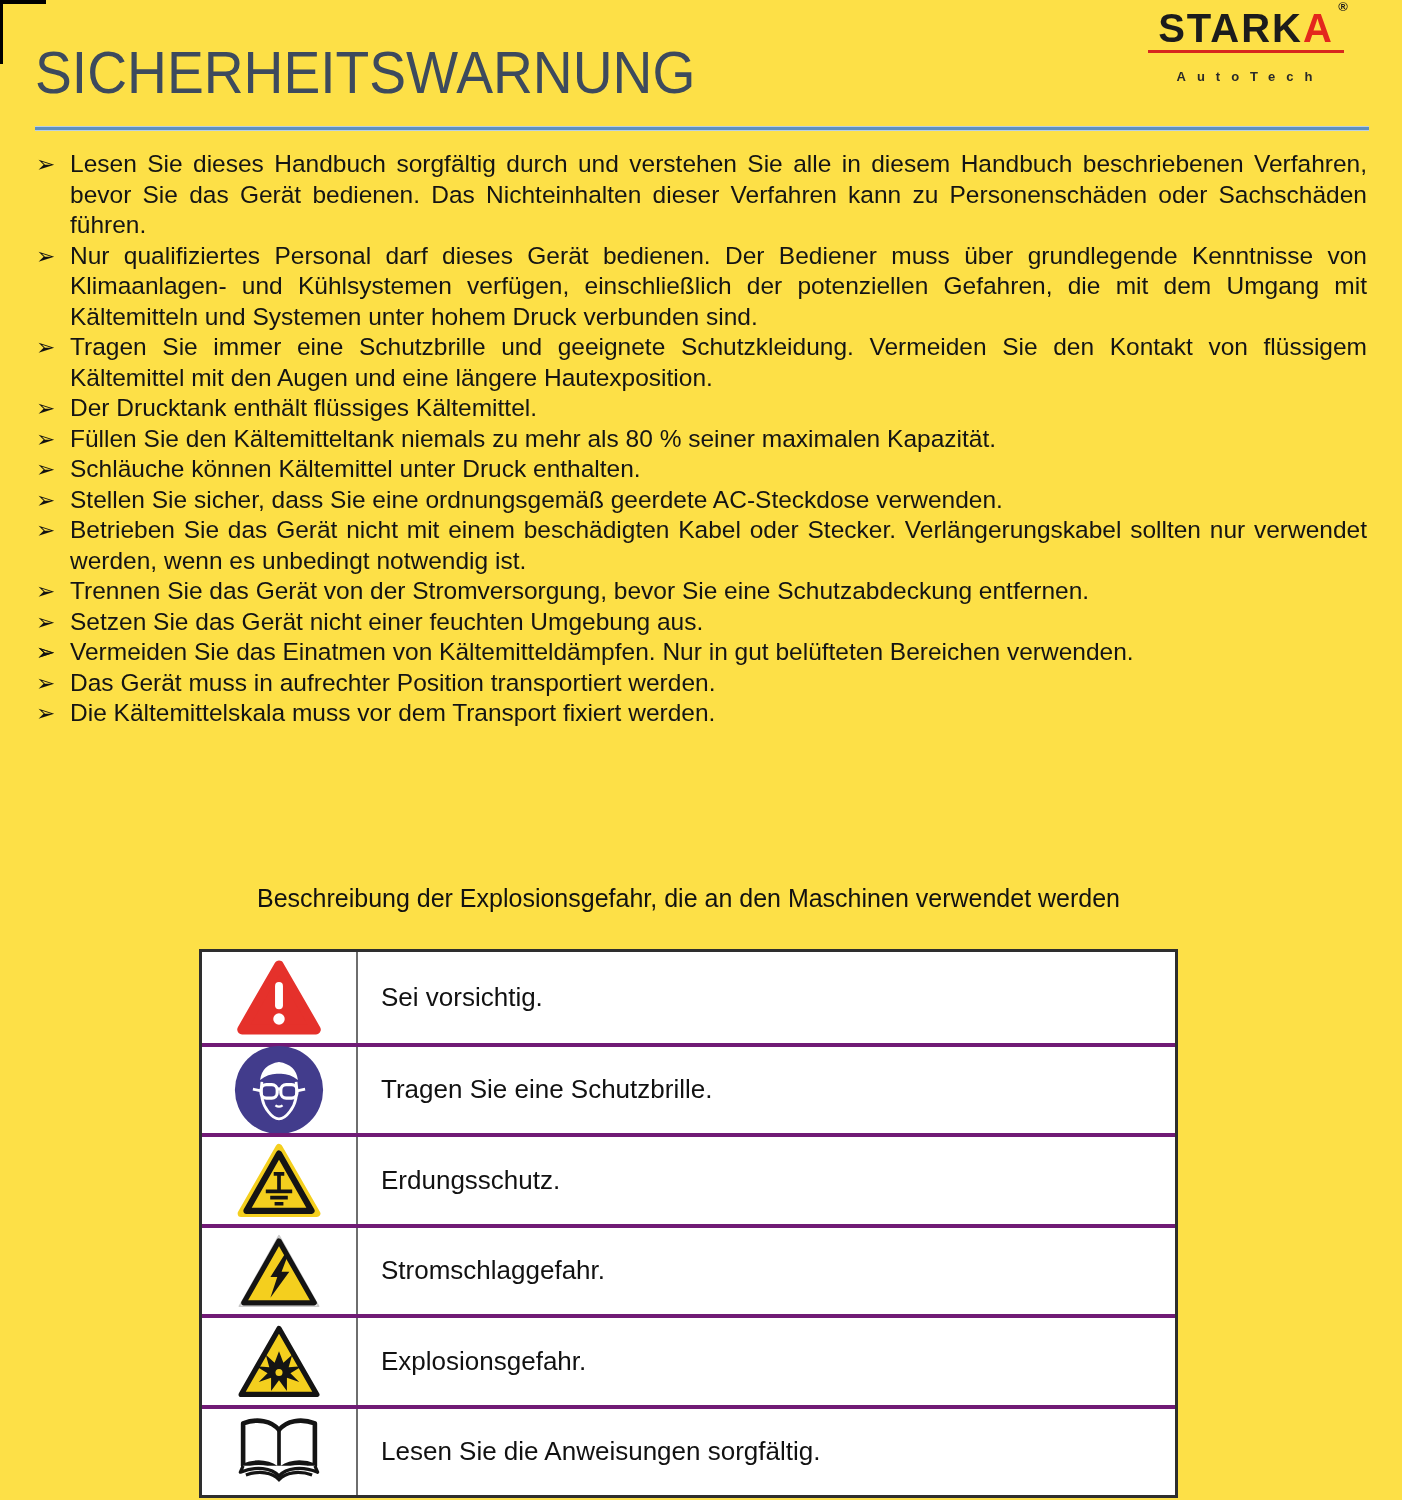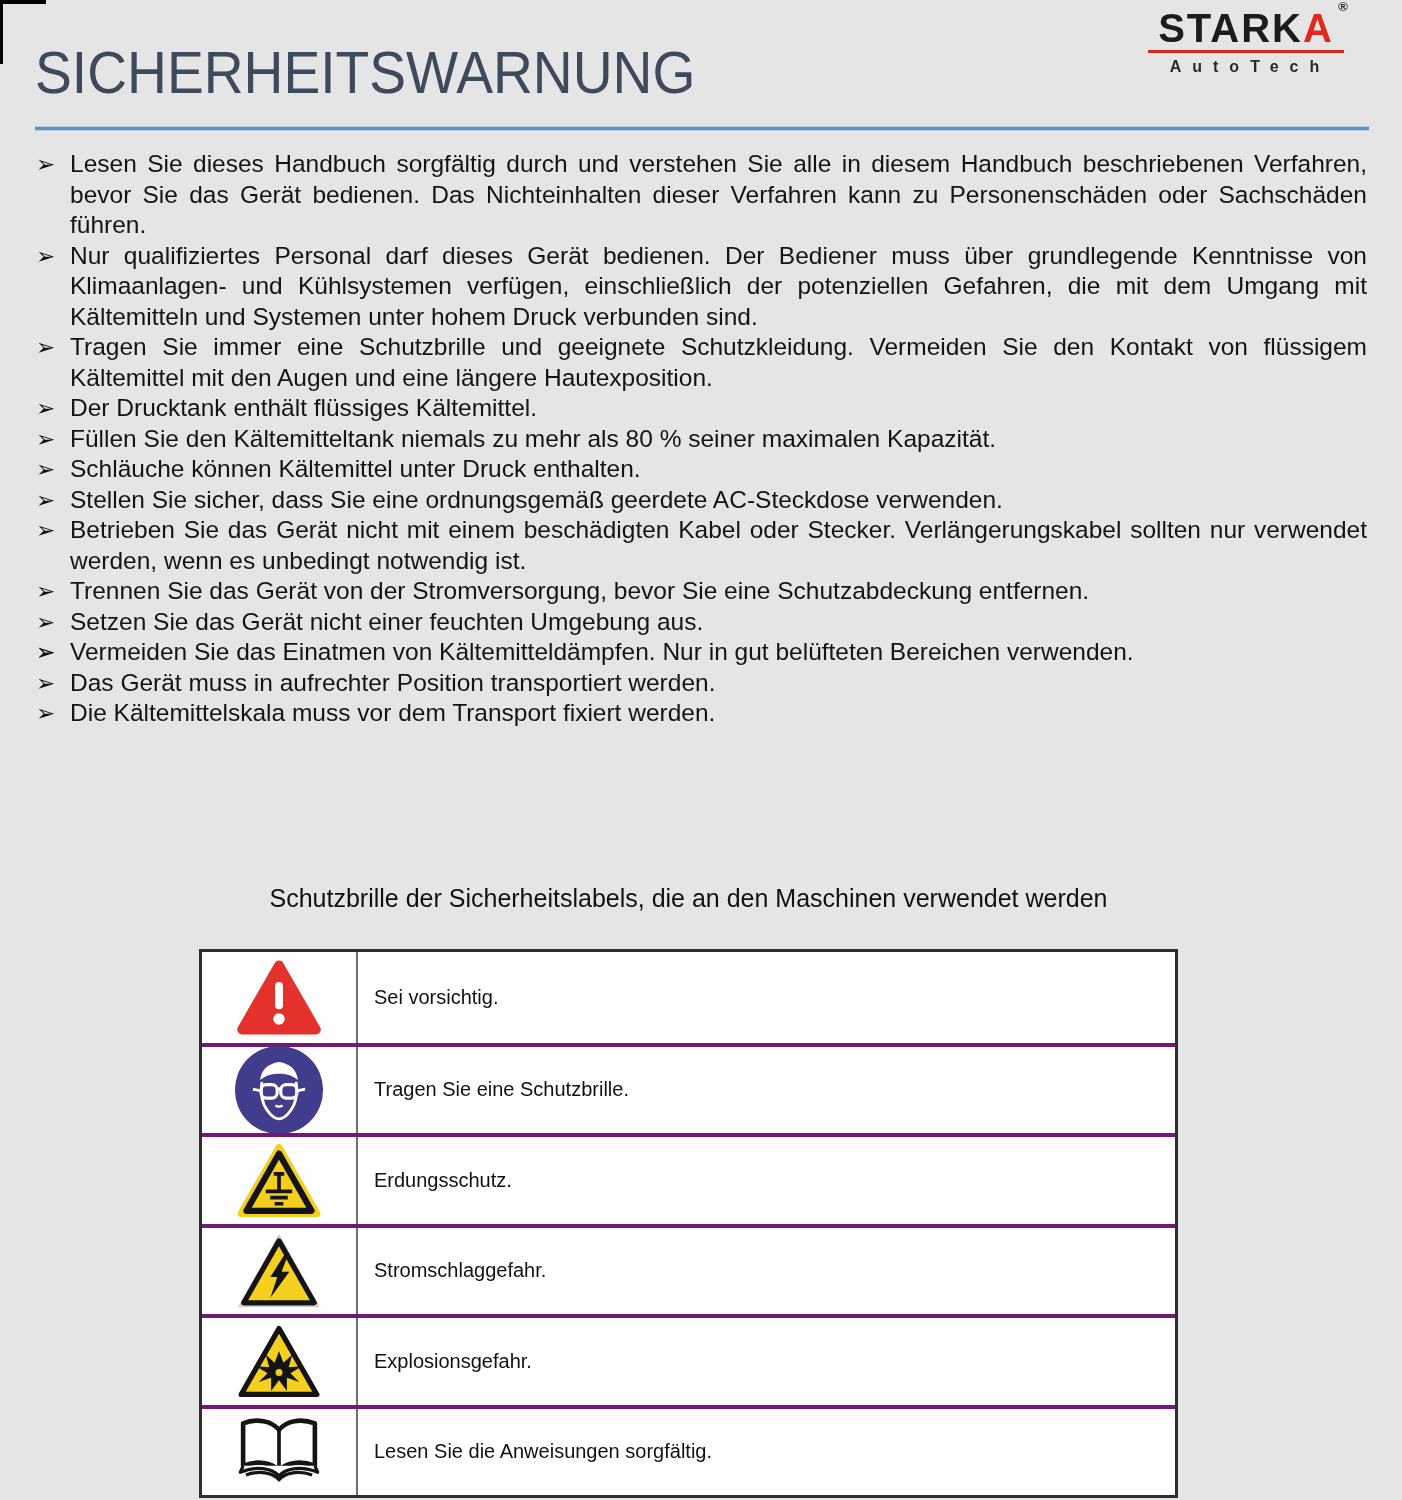--- a/index.html
+++ b/index.html
@@ -1,30 +1,30 @@
 <!DOCTYPE html>
 <html><head>
 <meta charset="utf-8">
 <style>
   html,body{margin:0;padding:0;background:#fff;}
-  .page{position:relative;width:1402px;height:1500px;background:#e5e5e5;
+  .page{position:relative;width:1402px;height:1500px;background:#fde047;
         font-family:"Liberation Sans",sans-serif;color:#141414;overflow:hidden;}
 
   
   .artifact-top{position:absolute;left:0;top:0;width:46px;height:4px;background:#000;}
   .artifact-left{position:absolute;left:0;top:0;width:3px;height:64px;background:#000;}
 
   
   .logo{position:absolute;top:8px;right:56px;width:200px;text-align:center;}
   .logo-brand{position:relative;display:inline-block;font-weight:bold;font-size:40px;
               line-height:1;letter-spacing:2px;color:#1c1c1c;}
   .logo-brand .accent{color:#e3271d;}
   .logo-reg{position:absolute;top:-8px;right:-16px;font-size:13px;font-weight:bold;color:#1c1c1c;}
   .logo-rule{height:3px;background:#d7271e;margin:2px 2px 0 2px;}
-  .logo-sub{margin-top:5px;font-size:16px;font-weight:bold;color:#2a2a2a;
+  .logo-sub{margin-top:16px;font-size:13px;font-weight:bold;color:#2a2a2a;
             letter-spacing:11px;padding-left:8px;white-space:nowrap;}
 
   
   .title{position:absolute;left:35px;top:38px;font-size:60px;font-weight:400;
          color:#3d4a5d;white-space:nowrap;transform:scaleX(.92);transform-origin:left top;}
   .rule{position:absolute;left:35px;right:33px;top:127px;height:3px;background:#6090bd;
         box-shadow:0 -1px 0 #b9d0e5,0 1px 0 #b9d0e5;}
 
   
   .warnings{position:absolute;left:36px;top:149px;width:1331px;margin:0;padding:0;
@@ -39,21 +39,21 @@
 
   
   .labels-table{position:absolute;left:199px;top:949px;width:979px;height:549px;
                 box-sizing:border-box;border:3px solid #2e2e2e;display:grid;
                 grid-template-rows:repeat(6,1fr);background:#fff;}
   .trow{display:grid;grid-template-columns:156px 1fr;border-top:4px solid #701a75;min-height:0;}
   .trow:first-child{border-top:none;}
   .tcell{min-height:0;}
   .ticon{border-right:2px solid #6e6e6e;display:flex;align-items:center;justify-content:center;}
   .ticon svg{display:block;}
-  .ttext{display:flex;align-items:center;padding-left:16px;font-size:20px;color:#111;}
+  .ttext{display:flex;align-items:center;padding-left:23px;font-size:26px;color:#111;}
 </style>
 </head>
 <body>
 
 <div class="page">
 
   <div class="artifact-top"></div>
   <div class="artifact-left"></div>
 
   <div class="logo">
@@ -75,21 +75,21 @@
       <li class="warn-item"><span class="bullet">➢</span><span>Stellen Sie sicher, dass Sie eine ordnungsgemäß geerdete AC-Steckdose verwenden.</span></li>
       <li class="warn-item"><span class="bullet">➢</span><span>Betrieben Sie das Gerät nicht mit einem beschädigten Kabel oder Stecker. Verlängerungskabel sollten nur verwendet werden, wenn es unbedingt notwendig ist.</span></li>
       <li class="warn-item"><span class="bullet">➢</span><span>Trennen Sie das Gerät von der Stromversorgung, bevor Sie eine Schutzabdeckung entfernen.</span></li>
       <li class="warn-item"><span class="bullet">➢</span><span>Setzen Sie das Gerät nicht einer feuchten Umgebung aus.</span></li>
       <li class="warn-item"><span class="bullet">➢</span></li>
       <li class="warn-item"><span class="bullet">➢</span><span>Vermeiden Sie das Einatmen von Kältemitteldämpfen. Nur in gut belüfteten Bereichen verwenden.</span></li>
       <li class="warn-item"><span class="bullet">➢</span><span>Das Gerät muss in aufrechter Position transportiert werden.</span></li>
       <li class="warn-item"><span class="bullet">➢</span><span>Die Kältemittelskala muss vor dem Transport fixiert werden.</span></li>
     </ul>
 
-  <div class="caption">Schutzbrille der Sicherheitslabels, die an den Maschinen verwendet werden</div>
+  <div class="caption">Beschreibung der Explosionsgefahr, die an den Maschinen verwendet werden</div>
 
   <div class="labels-table">
       <div class="trow">
         <div class="tcell ticon">
           <svg viewBox="0 0 100 88" width="88" height="78">
       <path d="M50 8 L92 81 H8 Z" fill="#e5312b" stroke="#e5312b" stroke-width="11" stroke-linejoin="round"></path>
       <rect x="45.5" y="27" width="9" height="31" rx="4.5" fill="#fff"></rect>
       <circle cx="50" cy="69" r="6.5" fill="#fff"></circle>
           </svg>
         </div>

